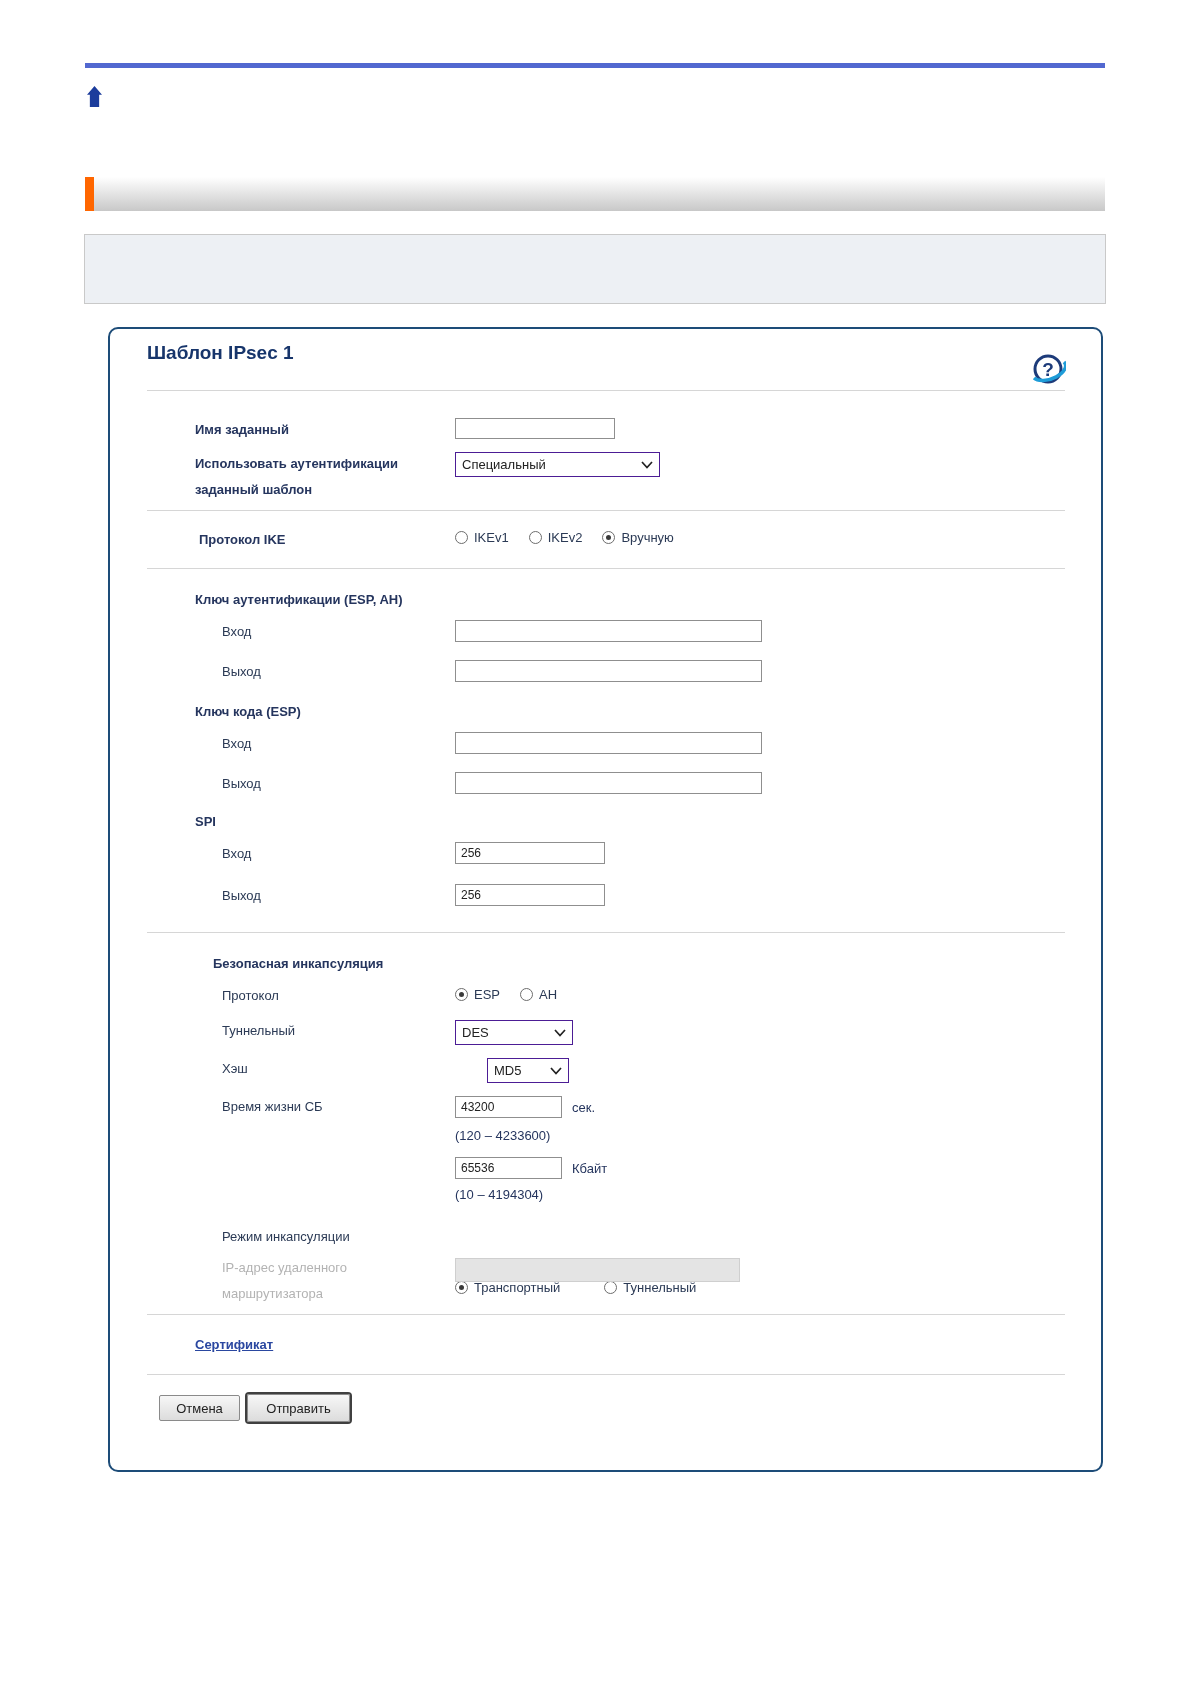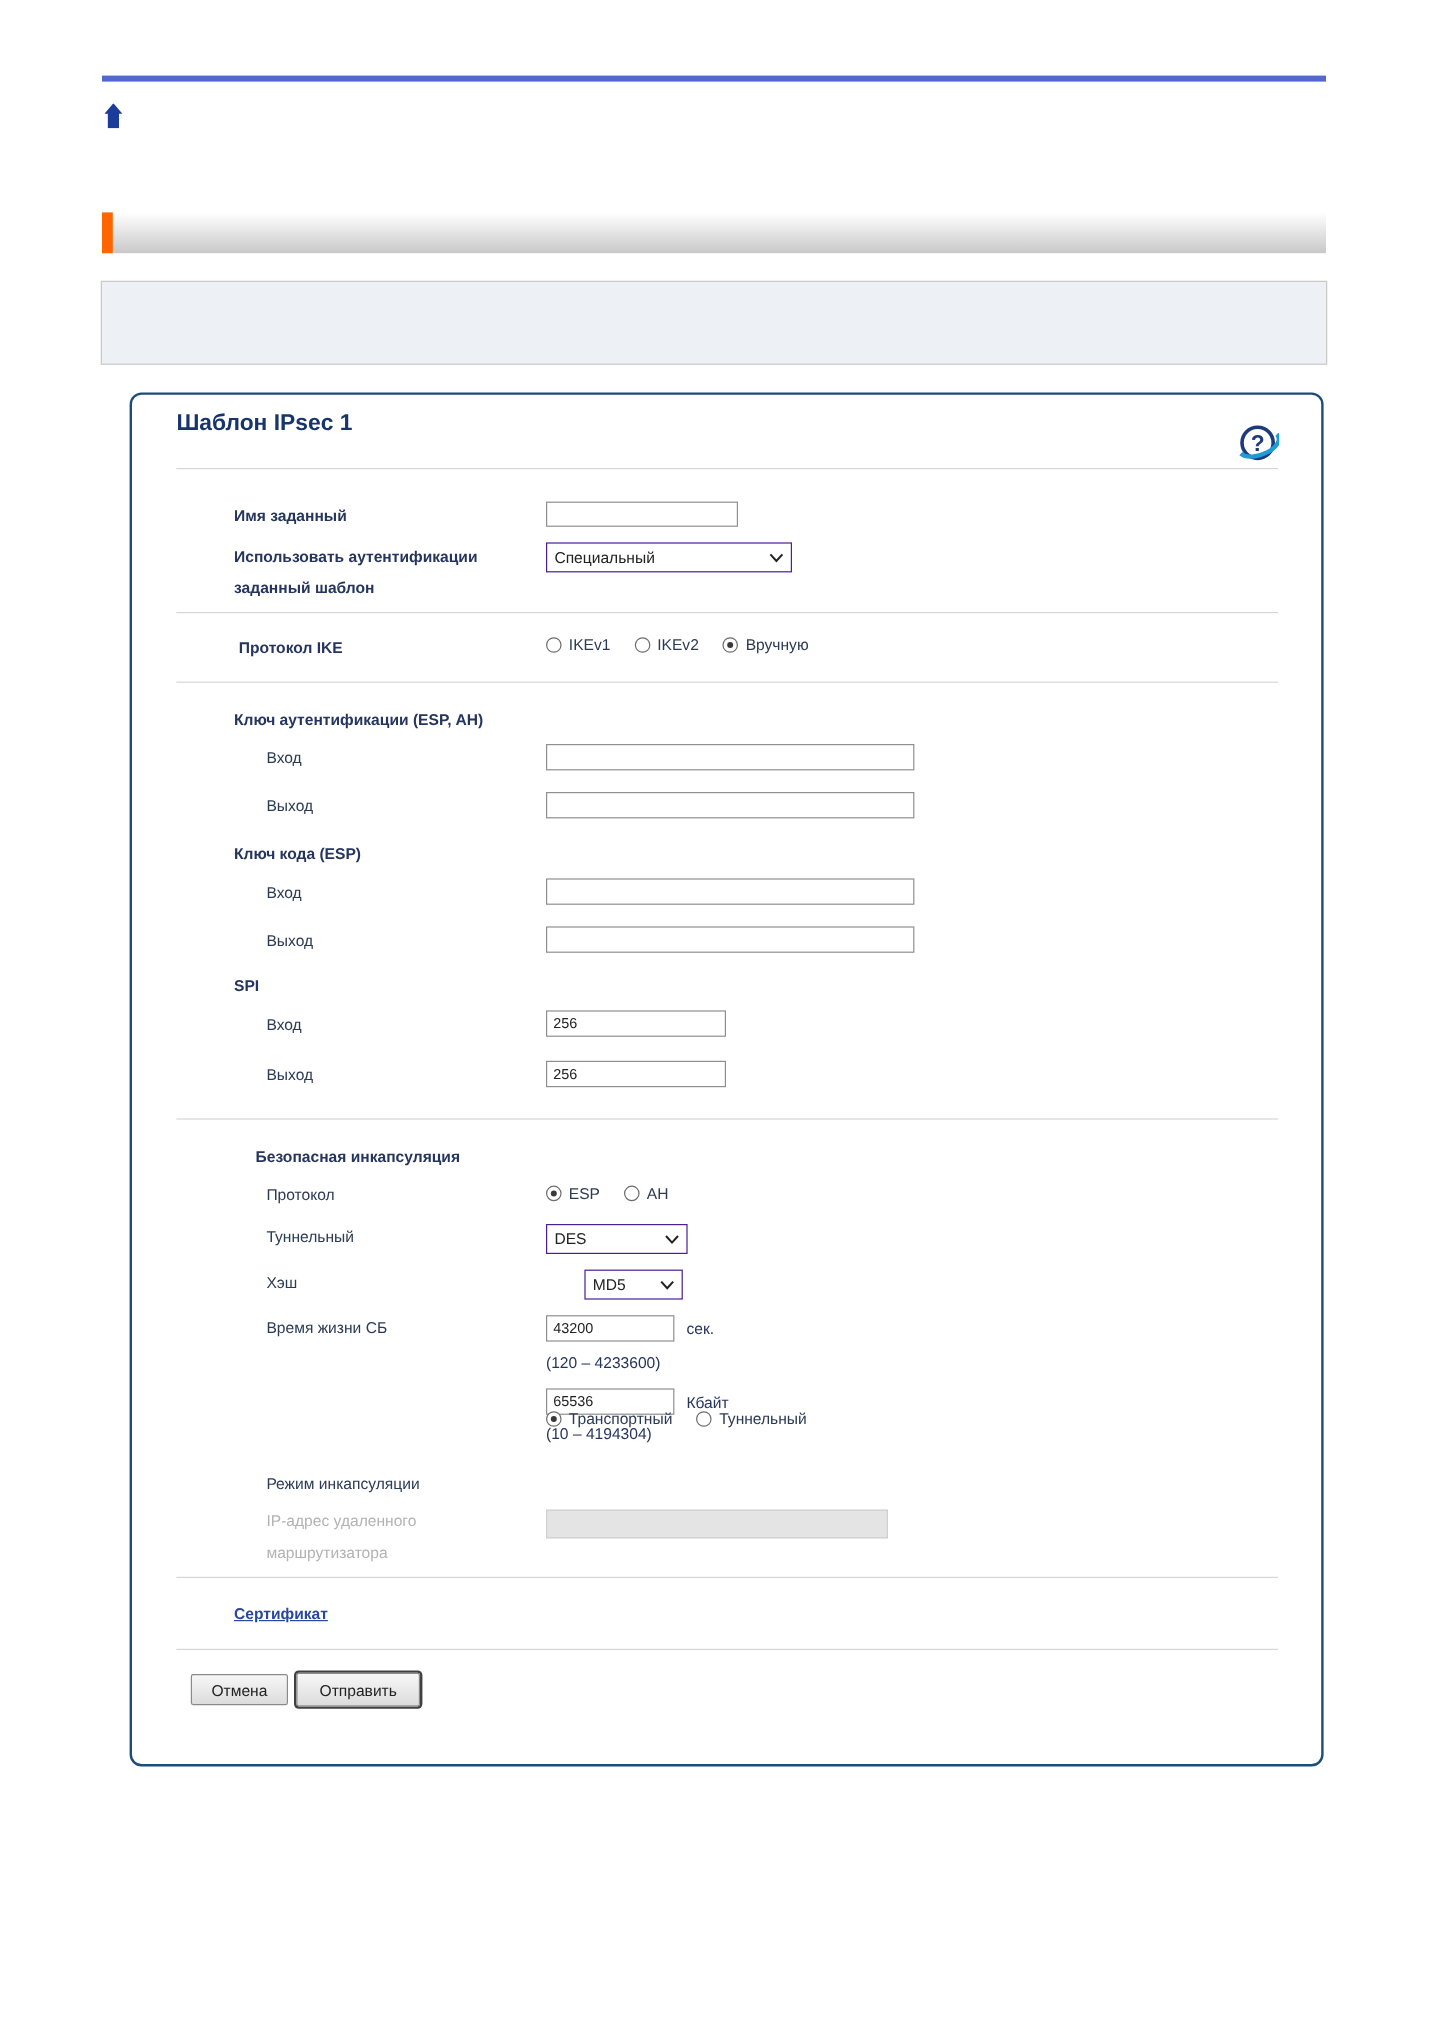--- a/index.html
+++ b/index.html
@@ -164,21 +164,21 @@
     <div class="sublbl" style="left:112px; top:770px;">Время жизни СБ</div>
     <input class="txt" style="left: 345px; top: 767px; width: 107px; height: 22px;" value="43200">
     <div class="unit" style="left:462px; top:771px;">сек.</div>
     <div class="range" style="left:345px; top:799px;">(120 – 4233600)</div>
 
     <input class="txt" style="left: 345px; top: 828px; width: 107px; height: 22px;" value="65536">
     <div class="unit" style="left:462px; top:832px;">Кбайт</div>
     <div class="range" style="left:345px; top:858px;">(10 – 4194304)</div>
 
     <div class="sublbl" style="left:112px; top:900px;">Режим инкапсуляции</div>
-    <div class="radio-row" style="left:345px; top:846px;">
+    <div class="radio-row" style="left:345px; top:951px;gap:24px;">
       <span class="radio-item">
         <span class="radio checked"></span>
         <span class="radio-label">Транспортный</span>
       </span>
       <span class="radio-item">
         <span class="radio"></span>
         <span class="radio-label">Туннельный</span>
       </span>
     </div>
 

